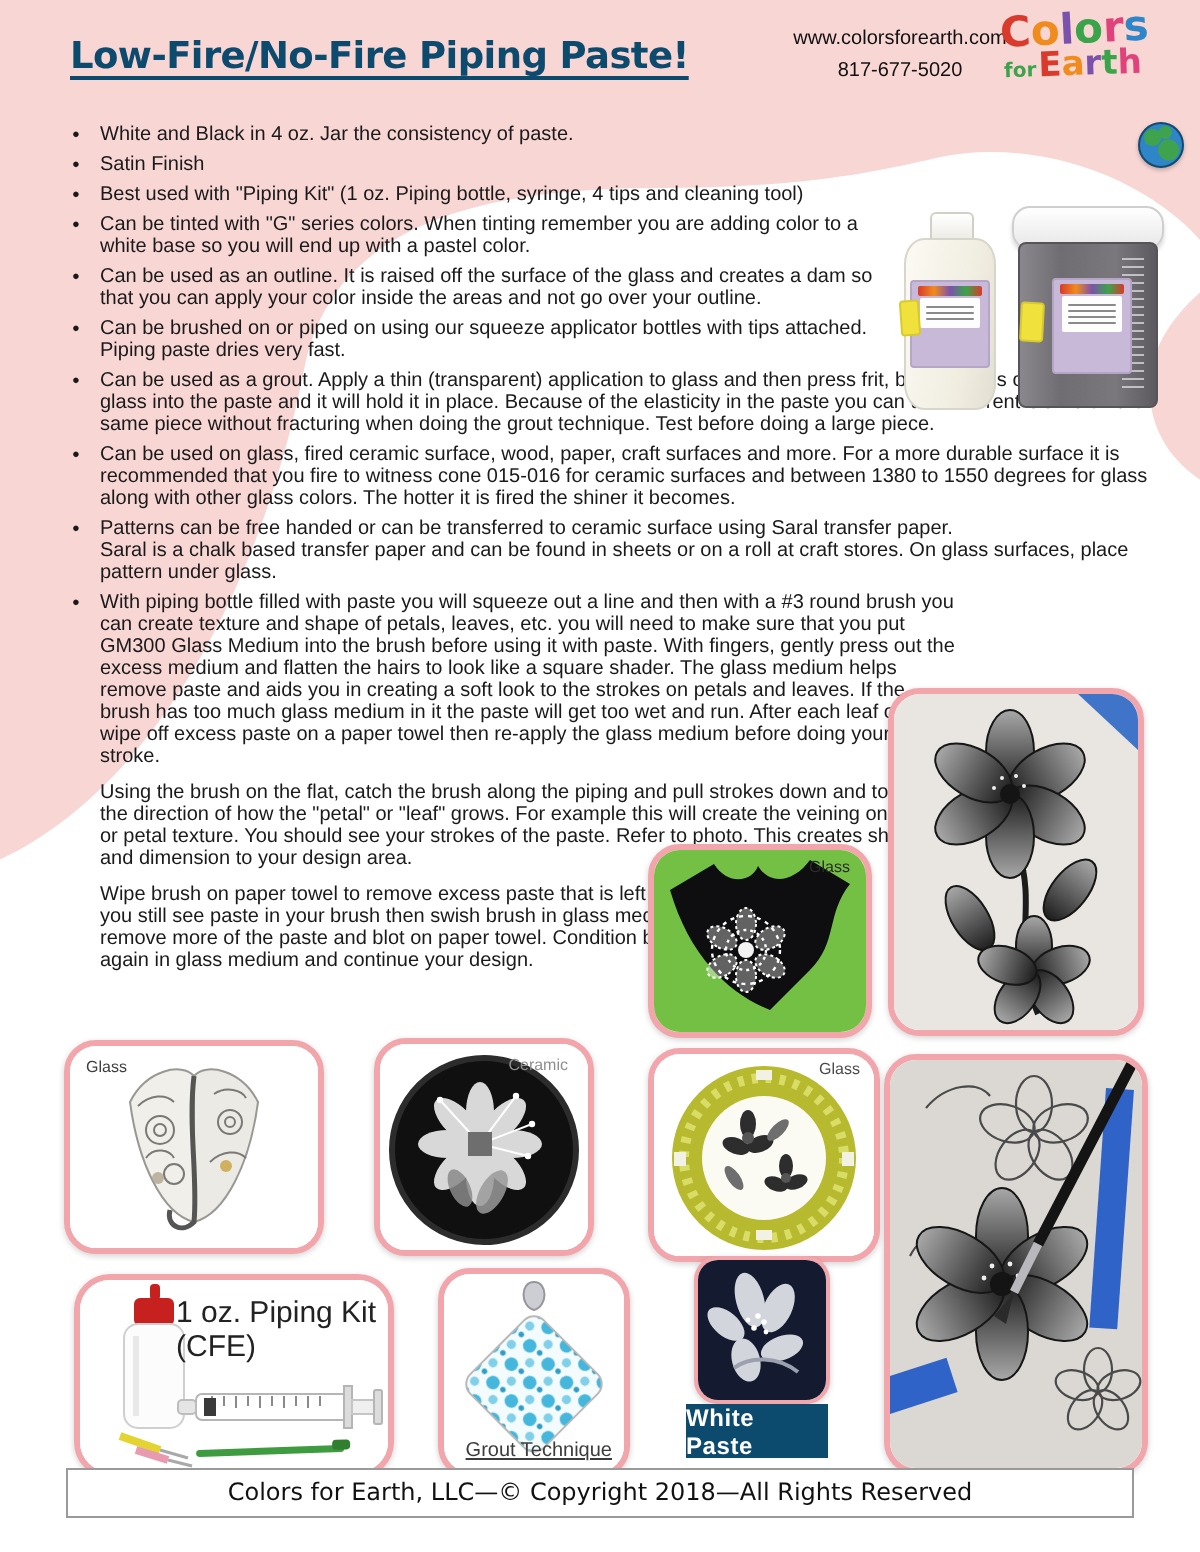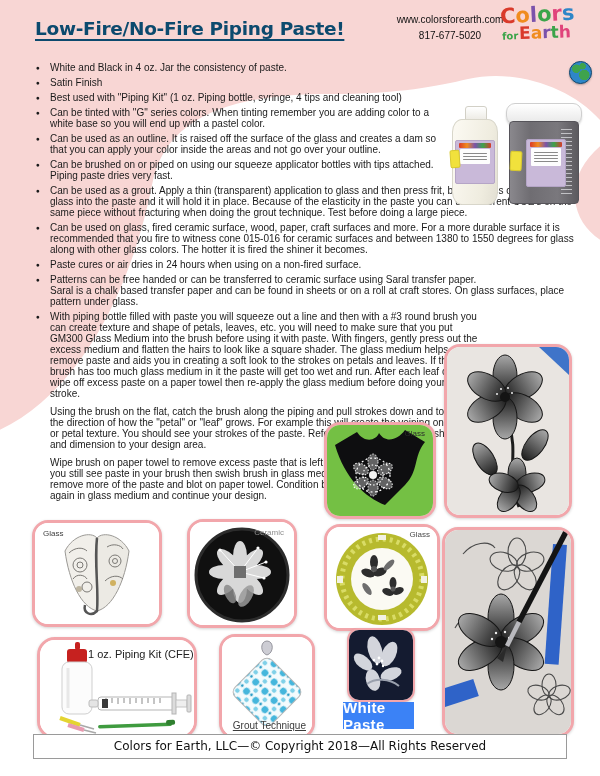--- a/index.html
+++ b/index.html
@@ -60,21 +60,21 @@
   .jar{position:absolute;left:506px;top:103px;width:74px;height:100px;z-index:2;}
   .jar .lid{position:absolute;left:0;top:0;width:74px;height:20px;background:linear-gradient(#ffffff,#e7e7e7);border:1px solid #cfcfcf;border-radius:9px/9px;box-shadow:0 2px 2px rgba(0,0,0,.15);}
   .jar .jbody{position:absolute;left:3px;top:18px;width:68px;height:81px;background:linear-gradient(90deg,#8a888d,#6f6d72 30%,#7a787d 70%,#5c5a5f);border:1px solid #56545a;border-radius:4px;}
   .jar .strip{position:absolute;right:8px;top:26px;width:11px;height:66px;opacity:.8;background:repeating-linear-gradient(#d6d6da 0 1px,rgba(0,0,0,0) 1px 4px);}
 
   
   .photo{position:absolute;background:#fff;border:3px solid #f2a6ab;border-radius:16px;overflow:hidden;box-shadow:0 1px 3px rgba(0,0,0,.18);z-index:2;}
   .plabel{position:absolute;font-size:8px;color:#444;z-index:3;}
   .badge{
     position:absolute;left:343px;top:702px;width:71px;height:27px;z-index:2;
-    background:#3b82f6;color:#fff;font-weight:bold;font-size:15px;
+    background:#0c4a6e;color:#fff;font-weight:bold;font-size:12px;
     display:flex;align-items:center;justify-content:center;letter-spacing:.3px;
   }
 
   
   .footer{
     position:absolute;left:33px;top:734px;width:532px;height:23px;z-index:2;
     background:#fff;border:1px solid #9a9a9a;
     text-align:center;font-size:12px;line-height:23px;color:#111;
     font-family:"DejaVu Sans",sans-serif;
   }
@@ -101,21 +101,20 @@
 <div class="content">
   <ul>
     <li>White and Black in 4 oz. Jar the consistency of paste.</li>
     <li>Satin Finish</li>
     <li>Best used with "Piping Kit" (1 oz. Piping bottle, syringe, 4 tips and cleaning tool)</li>
     <li class="narrow">Can be tinted with "G" series colors.  When tinting remember you are adding color to a white base so you will end up with a pastel color.</li>
     <li class="narrow">Can be used as an outline.  It is raised off the surface of the glass and creates a dam so that you can apply your color inside the areas and not go over your outline.</li>
     <li class="narrow">Can be brushed on or piped on using our squeeze applicator bottles with tips attached.  Piping paste dries very fast.</li>
     <li>Can be used as a grout.  Apply a thin (transparent) application to glass and then press frit, buffalo chips or any piece of glass into the paste and it will hold it in place. Because of the elasticity in the paste you can use different COE's on the same piece without fracturing when doing the grout technique.  Test before doing a large piece.</li>
     <li>Can be used on glass, fired ceramic surface, wood, paper, craft surfaces and more. For a more durable surface it is recommended that you fire to witness cone 015-016 for ceramic surfaces and between 1380 to 1550 degrees for glass along with other glass colors.  The hotter it is fired the shiner it becomes.</li>
-    <li>Paste cures or air dries in 24 hours when using on a non-fired surface.</li>
     <li>Patterns can be free handed or can be transferred to ceramic surface using Saral transfer paper.
 Saral is a chalk based transfer paper and can be found in sheets or on a roll at craft stores.  On glass surfaces, place pattern under glass.</li>
     <li class="w12">With piping bottle filled with paste you will squeeze out a line and then with a #3 round brush you can create texture and shape of petals, leaves, etc. you will need to make sure that you put GM300 Glass Medium into the brush before using it with paste.  With fingers, gently press out the excess medium and flatten the hairs to look like a square shader. The glass medium helps remove paste and aids you in creating a soft look to the strokes on petals and leaves.  If the brush has too much glass medium in it the paste will get too wet and run.  After each leaf or petal wipe off excess paste on a paper towel then re-apply the glass medium before doing your next stroke.</li>
   </ul>
   <div class="para">Using the brush on the flat, catch the brush along the piping and pull strokes down and towards the direction of how the "petal" or "leaf" grows.  For example this will create the veining on leaves or petal texture.  You should see your strokes of the paste. Refer to photo.  This creates shading and dimension to your design area.</div>
   <div class="para para2">Wipe brush on paper towel to remove excess paste that is left over.  If you still see paste in your brush then swish brush in glass medium to remove more of the paste and blot on paper towel. Condition brush again in glass medium and continue your design.</div>
 </div>
 
 <div class="bottle">
   <div class="cap"></div>
@@ -316,21 +315,21 @@
     <rect x="136" y="60" width="11" height="7" fill="#efefef" stroke="#c5c5c5"></rect>
     <rect x="147" y="55" width="4" height="17" rx="1" fill="#dcdcdc" stroke="#b5b5b5"></rect>
     <rect x="49" y="60" width="9" height="7" rx="2" fill="#e5e5e5" stroke="#bdbdbd"></rect>
     <line x1="20" y1="78" x2="40" y2="85" stroke="#e4d431" stroke-width="4"></line>
     <line x1="40" y1="85" x2="54" y2="89" stroke="#a9a9a9" stroke-width="1.6"></line>
     <line x1="28" y1="85" x2="44" y2="90" stroke="#e89ab0" stroke-width="4"></line>
     <line x1="44" y1="90" x2="56" y2="93" stroke="#a9a9a9" stroke-width="1.6"></line>
     <rect x="58" y="85" width="74" height="3.5" rx="1.7" fill="#3f9b3f" transform="rotate(-2 58 85)"></rect>
     <rect x="126" y="80" width="9" height="5" rx="2" fill="#2f7f2f" transform="rotate(-2 126 80)"></rect>
   </svg>
-  <span class="plabel" style="left:48px;top:8px;font-size:11px;color:#222;">1 oz. Piping Kit (CFE)</span>
+  <span class="plabel" style="left:48px;top:8px;font-size:15px;color:#222;">1 oz. Piping Kit (CFE)</span>
 </div>
 
 <div class="photo" style="left:219px;top:634px;width:90px;height:99px;">
   <svg width="90" height="99" viewBox="0 0 90 99">
     <defs>
       <pattern id="dots" width="13" height="13" patternUnits="userSpaceOnUse">
         <rect width="13" height="13" fill="#f3fbfd"></rect>
         <circle cx="4" cy="4" r="3.4" fill="#45b6dc"></circle>
         <circle cx="10" cy="10" r="2.3" fill="#7fd0e8"></circle>
         <circle cx="10" cy="3" r="1.4" fill="#2f9ec6"></circle>

